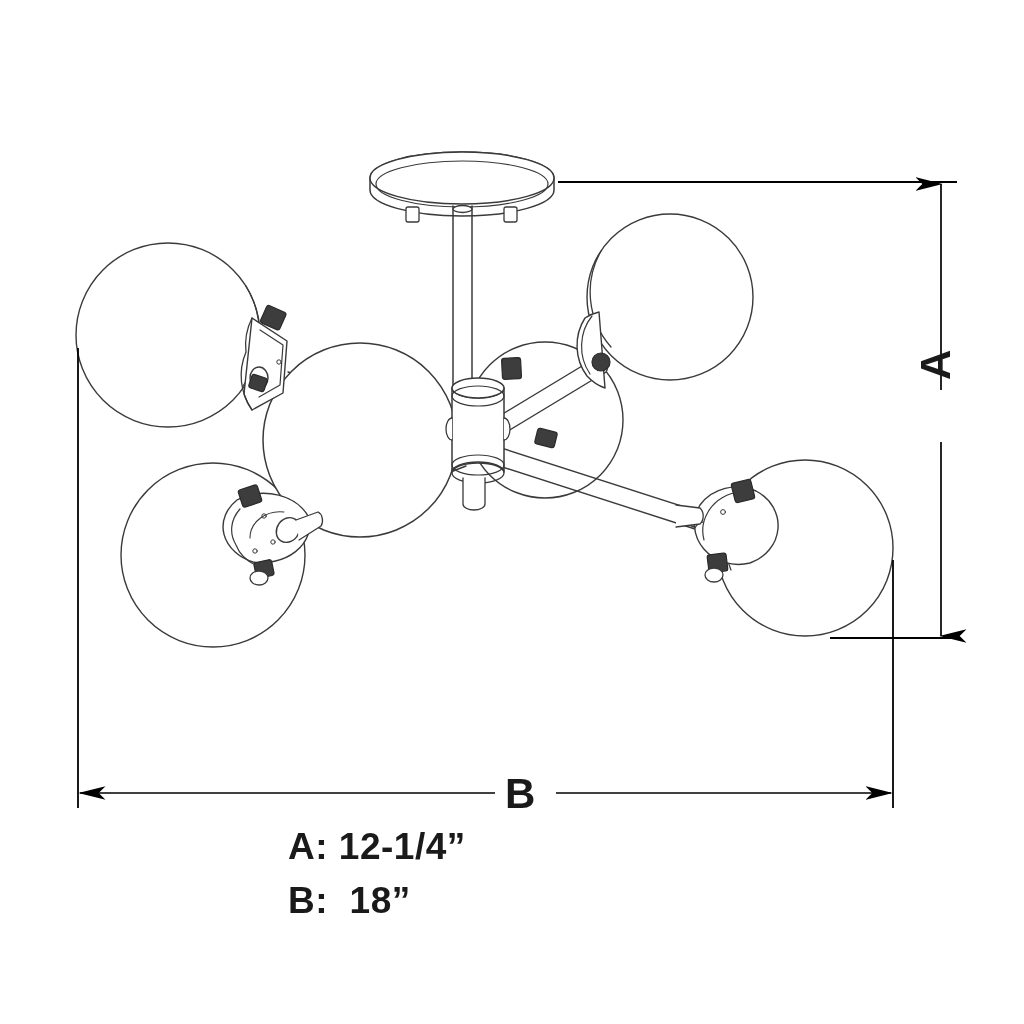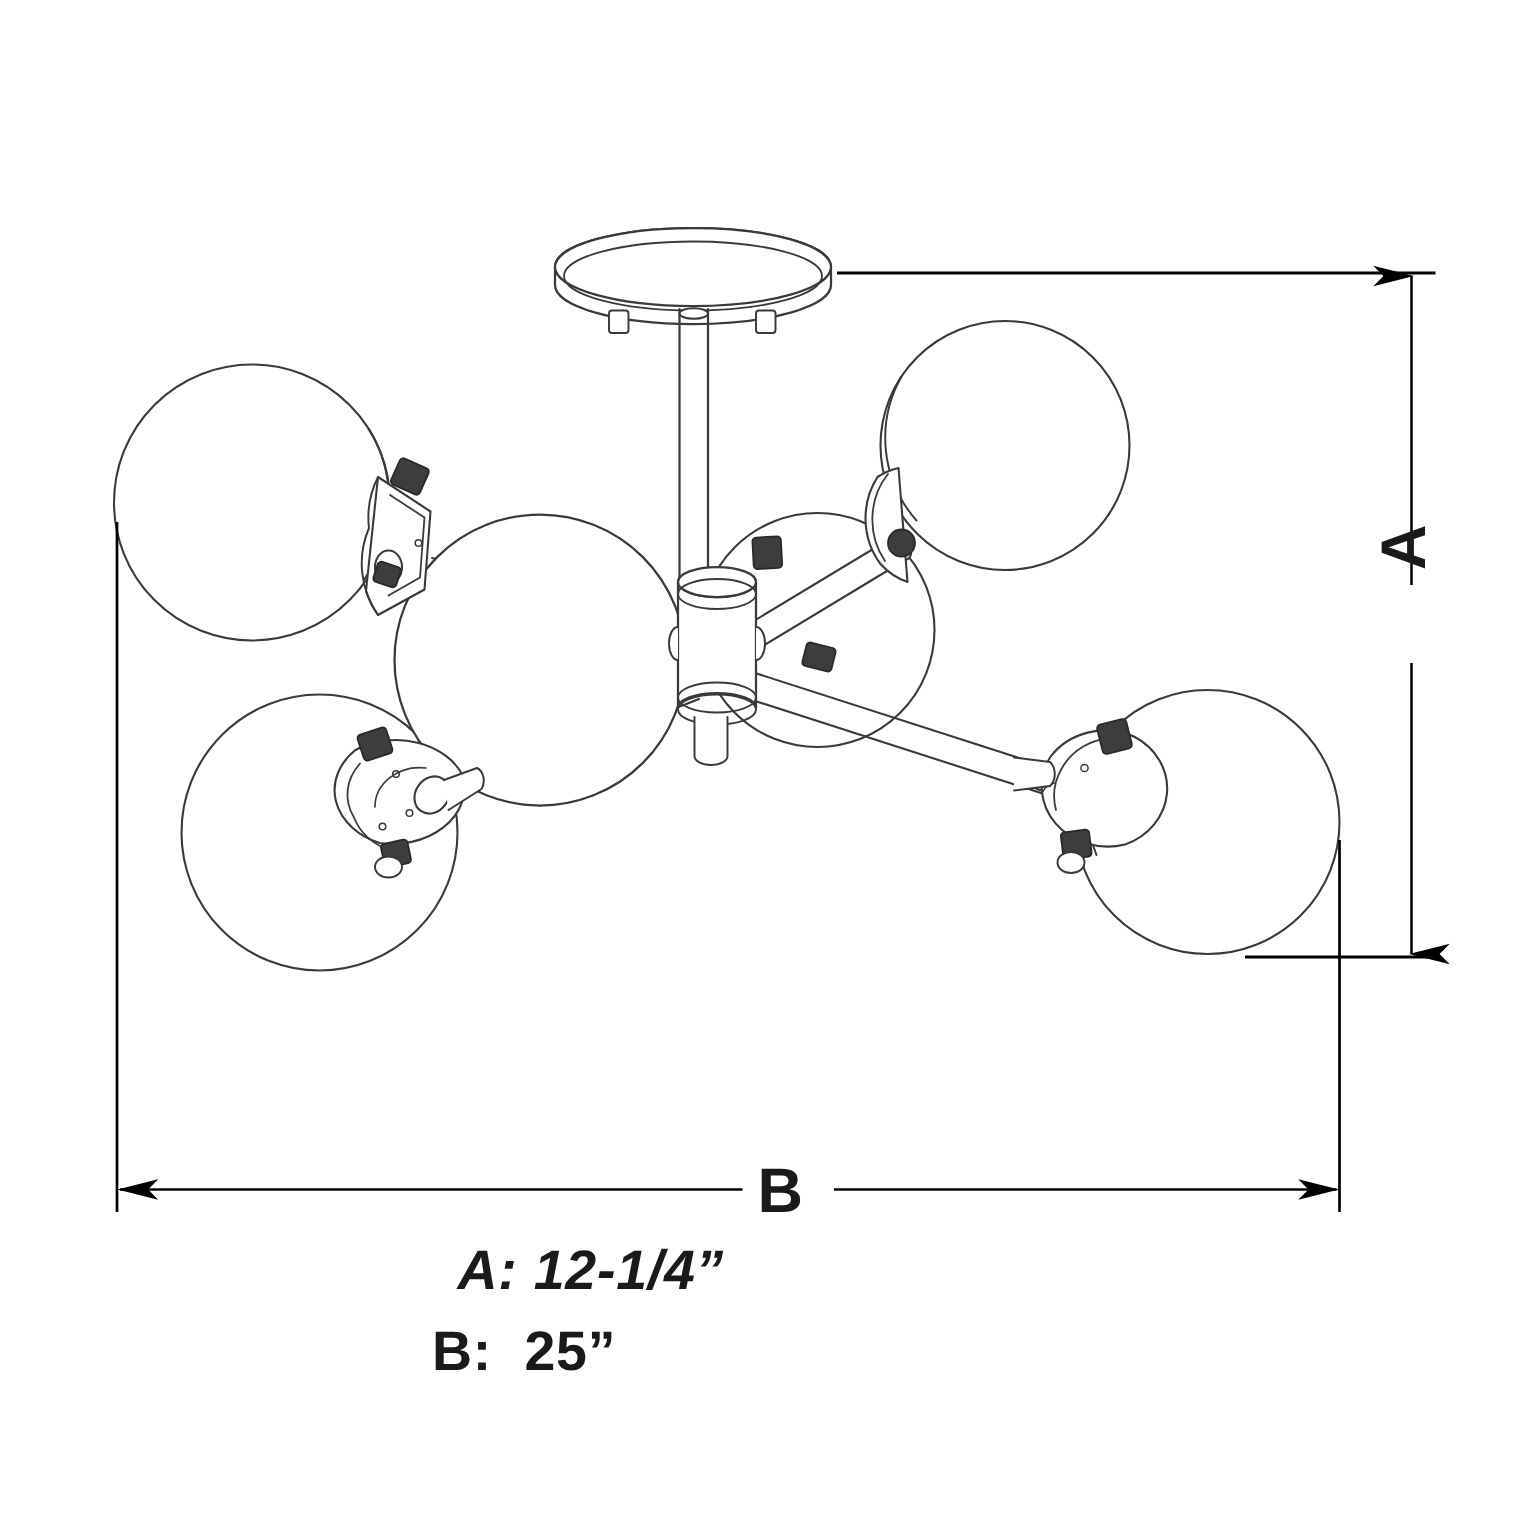--- a/index.html
+++ b/index.html
@@ -21,25 +21,24 @@
     height: 1024px;
   }
   .dim-text {
     position: absolute;
     font-family: "Liberation Sans", sans-serif;
     font-weight: bold;
     color: #1a1a1a;
     white-space: pre;
   }
   #spec-a {
-    left: 305px;
+    left: 288px;
     top: 826px;
     font-size: 37px;
     letter-spacing: 0.5px;
-    font-style: italic;
   }
   #spec-b {
     left: 288px;
     top: 880px;
     font-size: 37px;
     letter-spacing: 0.5px;
   }
   #label-a {
     left: 912px;
     top: 380px;
@@ -211,13 +210,13 @@
 
     <line x1="80" y1="793" x2="495" y2="793" stroke-width="1.7" marker-start="url(#arrLeft)"></line>
     <line x1="556" y1="793" x2="891" y2="793" stroke-width="1.7" marker-end="url(#arrRight)"></line>
   </g>
 </svg>
 
 <div class="dim-text" id="label-a">A</div>
 <div class="dim-text" id="label-b">B</div>
 
 <div class="dim-text" id="spec-a">A: 12-1/4”</div>
-<div class="dim-text" id="spec-b">B:  25”</div>
+<div class="dim-text" id="spec-b">B:  18”</div>
 
 </body></html>

